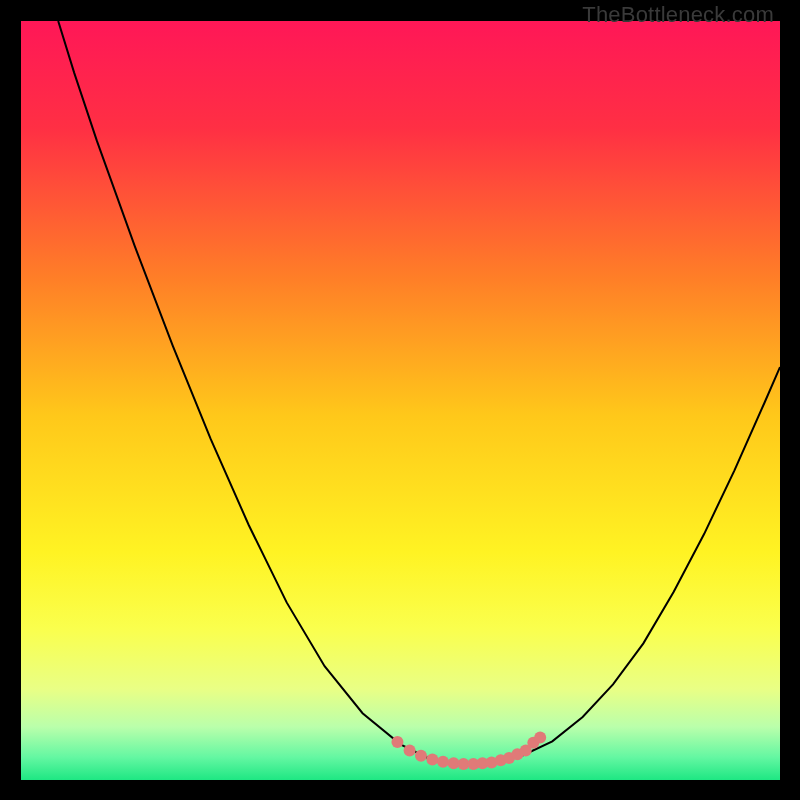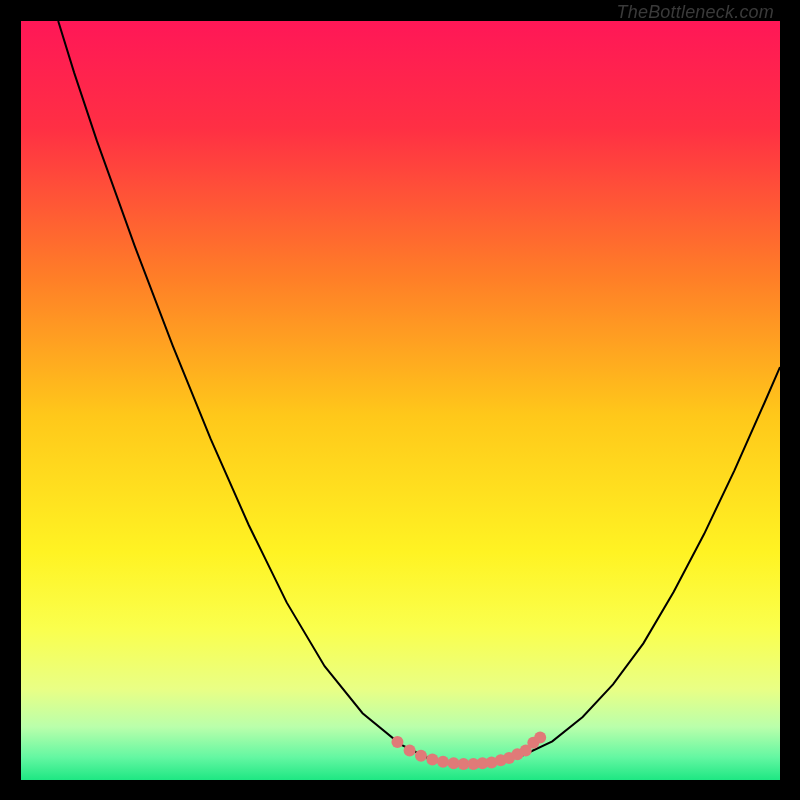--- a/index.html
+++ b/index.html
@@ -31,25 +31,24 @@
     left: 0;
     top: 0;
     width: 100%;
     height: 100%;
   }
   .branding {
     position: absolute;
     top: 2px;
     right: 26px;
     font-family: Arial, Helvetica, sans-serif;
-    font-size: 18px;
+    font-size: 22px;
     font-weight: 500;
     color: #3a3a3a;
     letter-spacing: 0.2px;
-    font-style: italic;
   }
   svg.curve {
     position: absolute;
     left: 0;
     top: 0;
   }
 </style>
 </head>
 <body>
 

